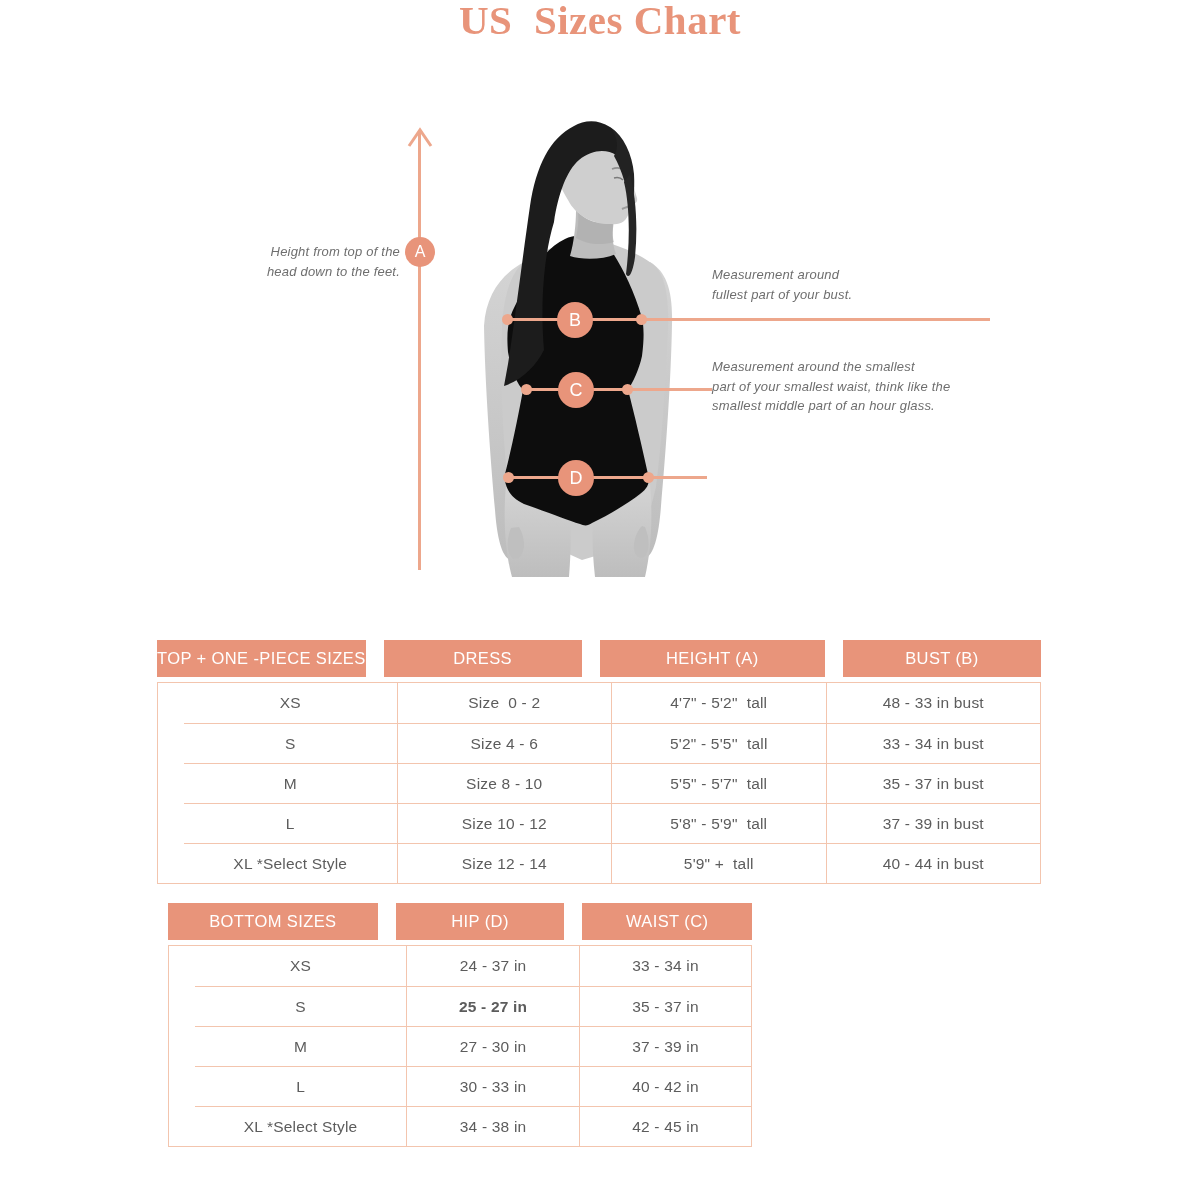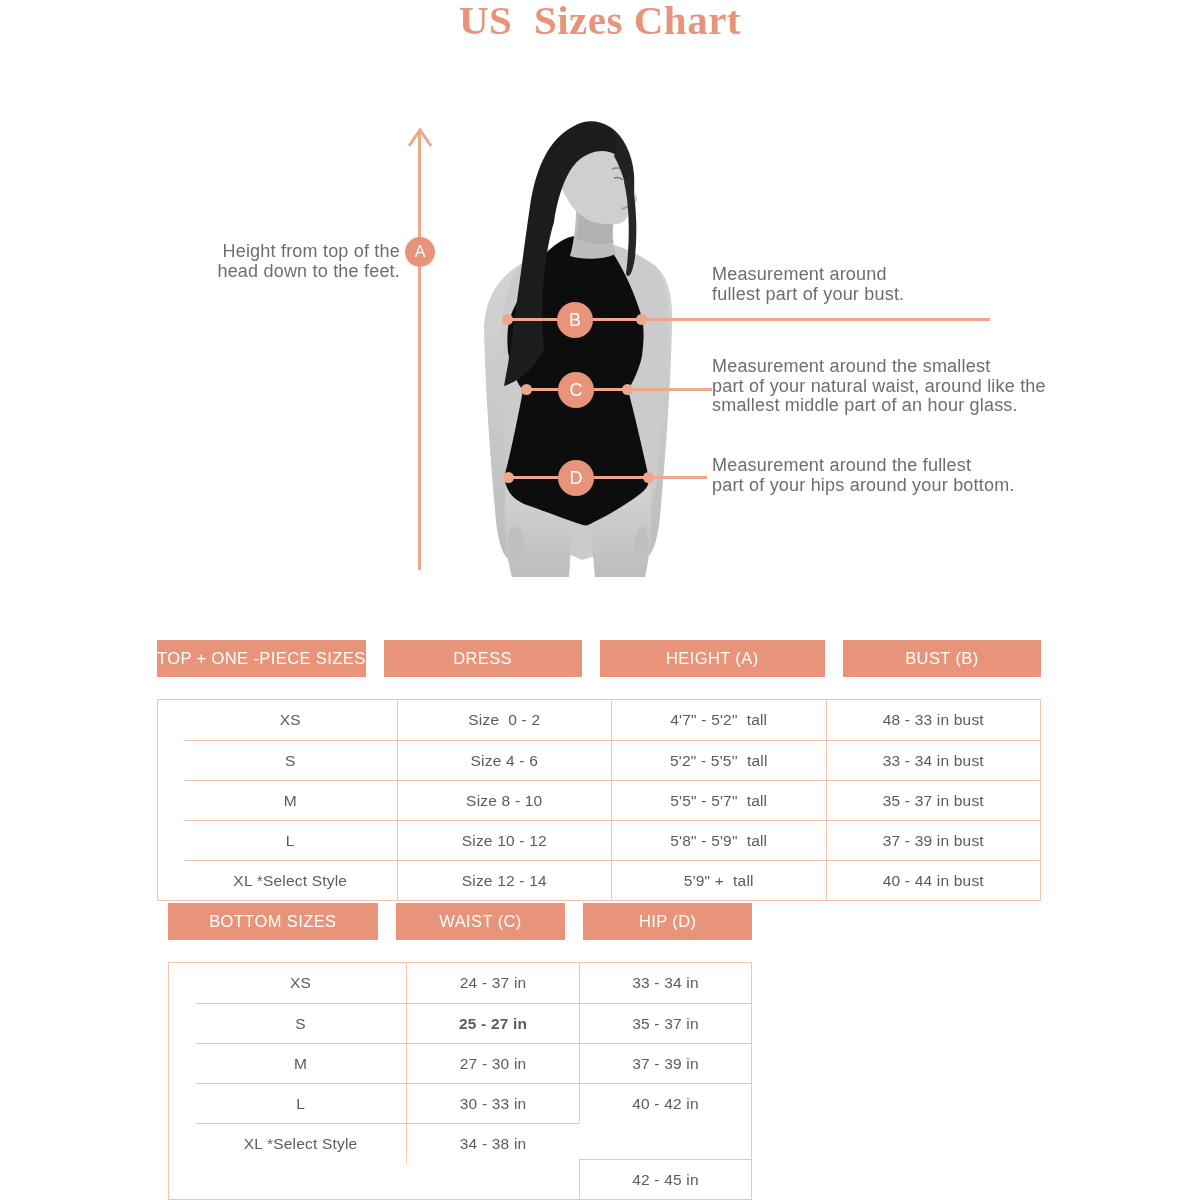--- a/index.html
+++ b/index.html
@@ -24,28 +24,28 @@
   
   .hline{position:absolute;height:3px;background:var(--line);}
   .vline{position:absolute;width:3px;background:var(--line);}
   .dot{position:absolute;width:11px;height:11px;border-radius:50%;background:var(--line);}
   .marker{
     position:absolute;width:36px;height:36px;border-radius:50%;
     background:var(--accent);color:#fff;font-size:18px;
     display:flex;align-items:center;justify-content:center;
   }
   .marker.small{width:30px;height:30px;font-size:16px;}
-  .note{position:absolute;color:var(--gray);font-size:18px;line-height:19.5px;letter-spacing:.2px;}
+  .note{position:absolute;color:var(--gray);font-size:13px;line-height:19.5px;letter-spacing:.2px;font-style:italic;}
   .note div{white-space:pre;}
   .note.right{text-align:right;}
   .arrowhead{position:absolute;}
 
   
   .size-table{position:absolute;}
-  .t-head{display:flex;gap:18px;margin-bottom:22px;}
+  .t-head{display:flex;gap:18px;margin-bottom:5px;}
   .t-hcell{
     height:37px;background:var(--accent);color:#fff;
     display:flex;align-items:center;justify-content:center;
     font-size:16.5px;letter-spacing:.4px;white-space:pre;
   }
   .t-body{border:1px solid var(--tborder);padding-left:26px;}
   .t-row{display:flex;}
   .t-cell{
     height:40px;display:flex;align-items:center;justify-content:center;
     color:var(--cell);font-size:15.5px;letter-spacing:.2px;white-space:pre;
@@ -120,34 +120,30 @@
   </div>
 
   <div class="hline" style="left:522px;top:388px;width:190px;"></div>
   <div class="dot" style="left:521px;top:384px;"></div>
   <div class="dot" style="left:622px;top:384px;"></div>
   <div class="marker" style="left:558px;top:372px;">
       <span>C</span>
     </div>
   <div class="note" style="left:712px;top:357px;">
     <div>Measurement around the smallest</div>
-    <div>part of your natural waist, around like the</div>
+    <div>part of your smallest waist, think like the</div>
     <div>smallest middle part of an hour glass.</div>
   </div>
 
   <div class="hline" style="left:504px;top:476px;width:203px;"></div>
   <div class="dot" style="left:503px;top:472px;"></div>
   <div class="dot" style="left:643px;top:472px;"></div>
   <div class="marker" style="left:558px;top:460px;">
       <span>D</span>
     </div>
-  <div class="note" style="left:712px;top:456px;">
-    <div>Measurement around the fullest</div>
-    <div>part of your hips around your bottom.</div>
-  </div>
 
   <div class="size-table" style="left:157px;top:640px;width:884px;">
       <div class="t-head">
         <div class="t-hcell" style="width: 217.25px;">TOP + ONE -PIECE SIZES</div>
         <div class="t-hcell" style="width: 217.25px;">DRESS</div>
         <div class="t-hcell" style="width: 247px;">HEIGHT (A)</div>
         <div class="t-hcell" style="width: 217.25px;">BUST (B)</div>
       </div>
       <div class="t-body">
         <div class="t-row">
@@ -179,22 +175,22 @@
           <div class="t-cell" style="width: 221px;">Size 12 - 14</div>
           <div class="t-cell" style="width: 221px;">5'9" +  tall</div>
           <div class="t-cell" style="width: 221px;">40 - 44 in bust</div>
         </div>
       </div>
     </div>
 
   <div class="size-table" style="left:168px;top:903px;width:584px;">
       <div class="t-head">
         <div class="t-hcell" style="width: 219.667px;">BOTTOM SIZES</div>
+        <div class="t-hcell" style="width: 176.667px;">HIP (D)</div>
         <div class="t-hcell" style="width: 177.667px;">WAIST (C)</div>
-        <div class="t-hcell" style="width: 176.667px;">HIP (D)</div>
       </div>
       <div class="t-body">
         <div class="t-row">
           <div class="t-cell" style="width: 221px;">XS</div>
           <div class="t-cell" style="width: 181px;">24 - 37 in</div>
           <div class="t-cell" style="width: 180px;">33 - 34 in</div>
         </div>
         <div class="t-row">
           <div class="t-cell" style="width: 221px;">S</div>
           <div class="t-cell" style="width: 181px; font-weight: bold;">25 - 27 in</div>
@@ -206,18 +202,18 @@
           <div class="t-cell" style="width: 180px;">37 - 39 in</div>
         </div>
         <div class="t-row">
           <div class="t-cell" style="width: 221px;">L</div>
           <div class="t-cell" style="width: 181px; text-align: center;">30 - 33 in</div>
           <div class="t-cell" style="width: 180px;">40 - 42 in</div>
         </div>
         <div class="t-row">
           <div class="t-cell" style="width: 221px;">XL *Select Style</div>
           <div class="t-cell" style="width: 181px;">34 - 38 in</div>
-          <div class="t-cell" style="width: 180px; margin-top: 36px;">42 - 45 in</div>
+          <div class="t-cell" style="width: 180px;">42 - 45 in</div>
         </div>
       </div>
     </div>
 
 </div>
 
 </body></html>

